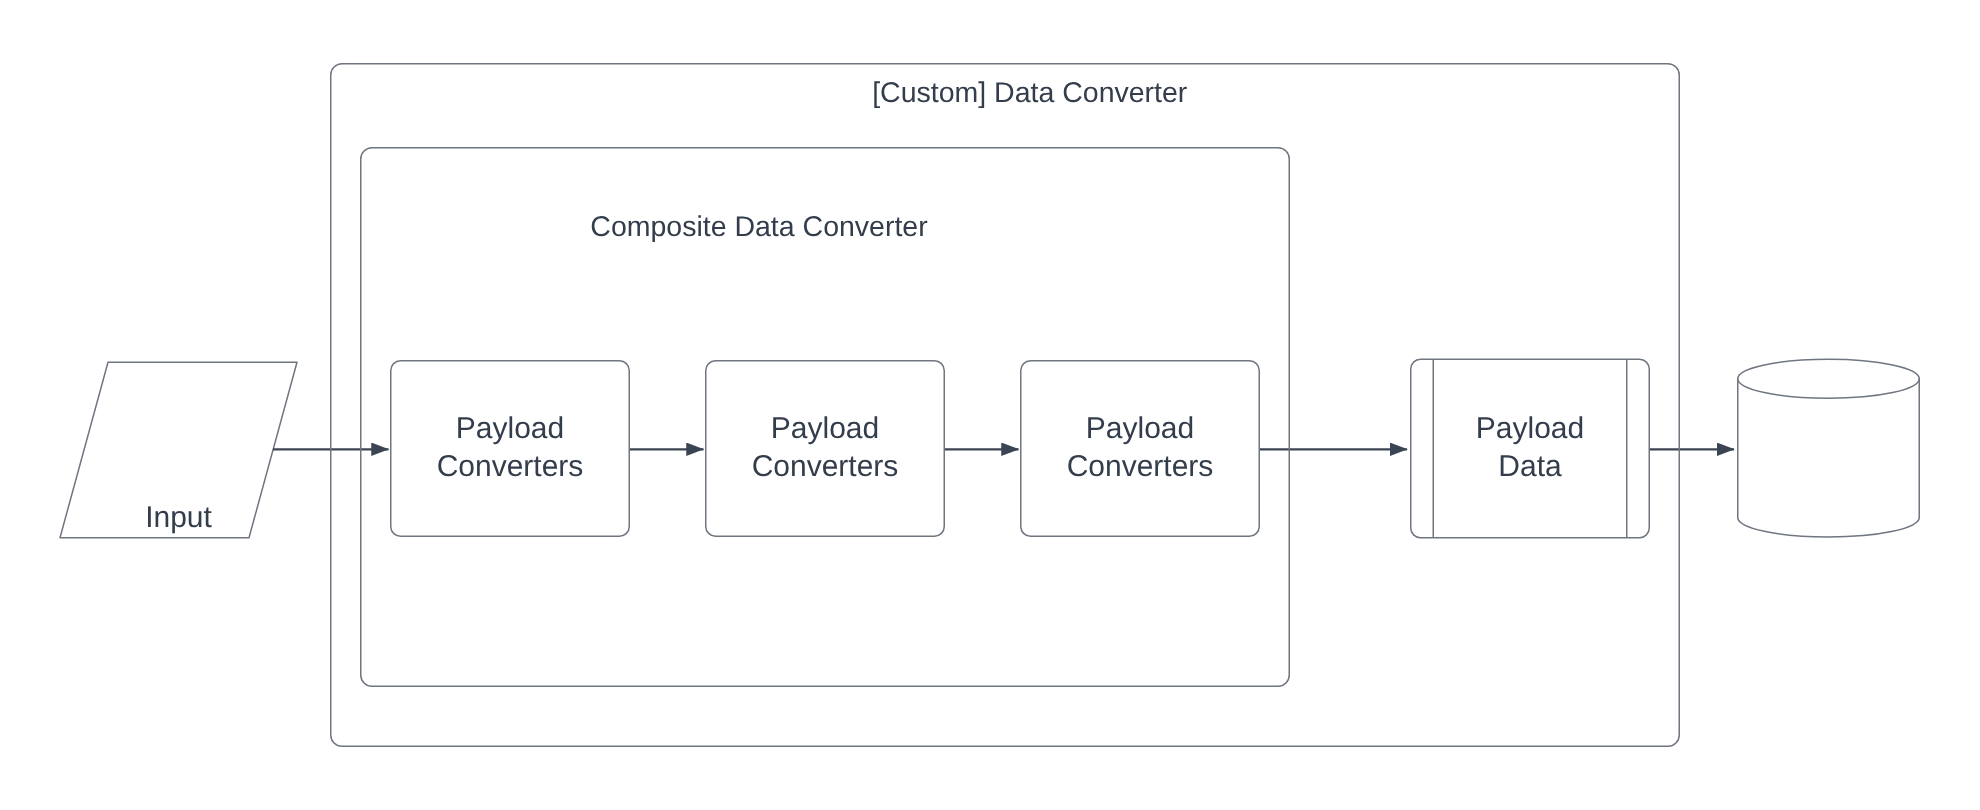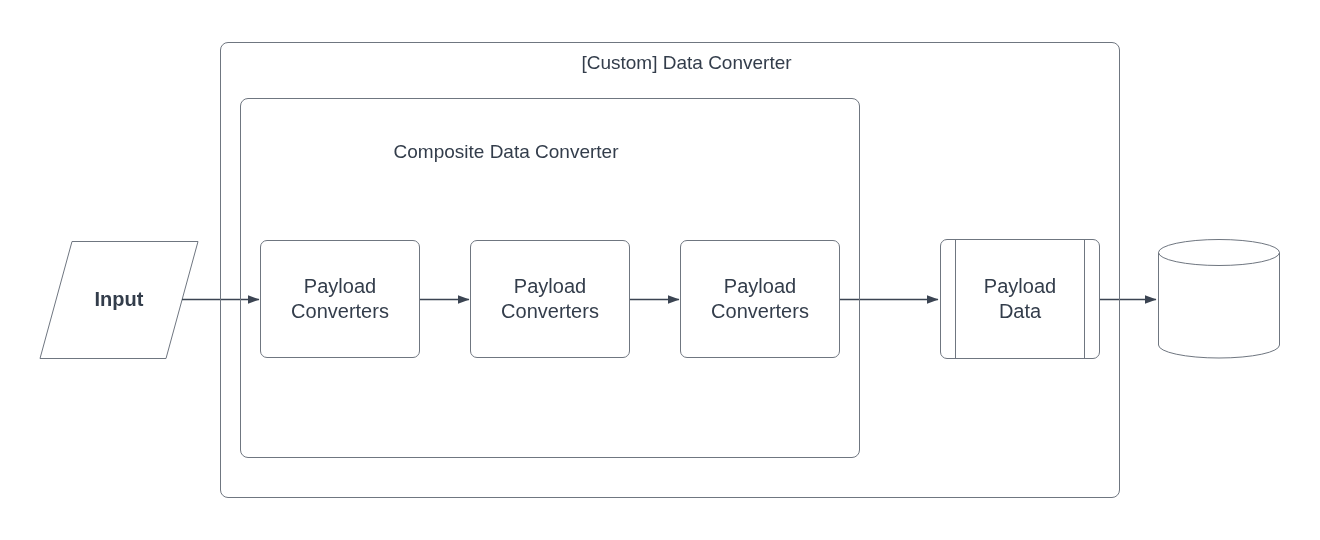--- a/index.html
+++ b/index.html
@@ -79,26 +79,25 @@
     background: var(--stroke);
   }
   .codec-bar-left { left: 14px; }
   .codec-bar-right { right: 14px; }
 
   .shape-label {
     position: absolute;
     display: flex;
     flex-direction: column;
     align-items: center;
-    justify-content: center;
+    justify-content: flex-end;
     text-align: center;
     font-size: 20px;
     line-height: 25px;
     color: var(--text);
-    font-weight: bold;
   }
   .input-label { left: 40px; top: 241px; width: 158px; height: 117px; }
   .cluster-label { left: 1158px; top: 258px; width: 122px; height: 104px; }
 </style>
 </head>
 <body>
 
 <div class="canvas">
 
   <svg class="shape-layer" viewBox="0 0 1320 540" xmlns="http://www.w3.org/2000/svg">

